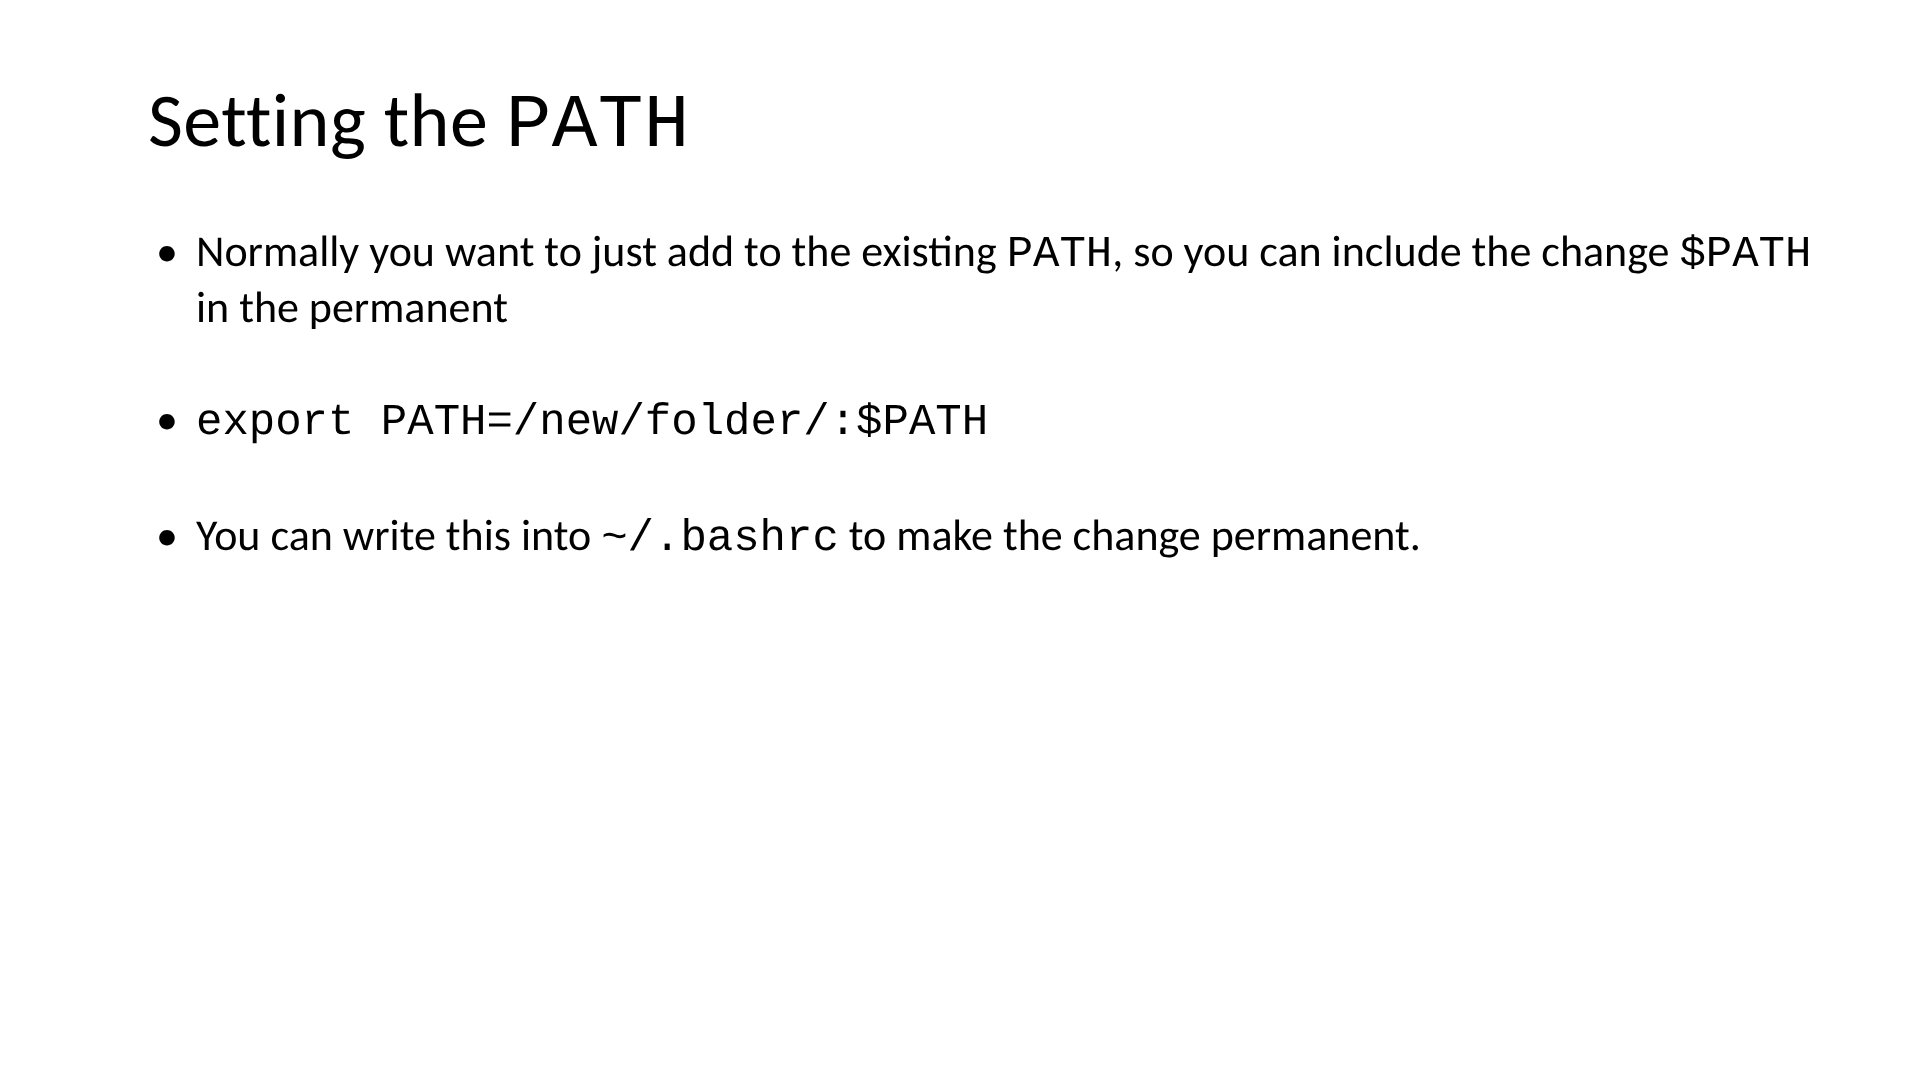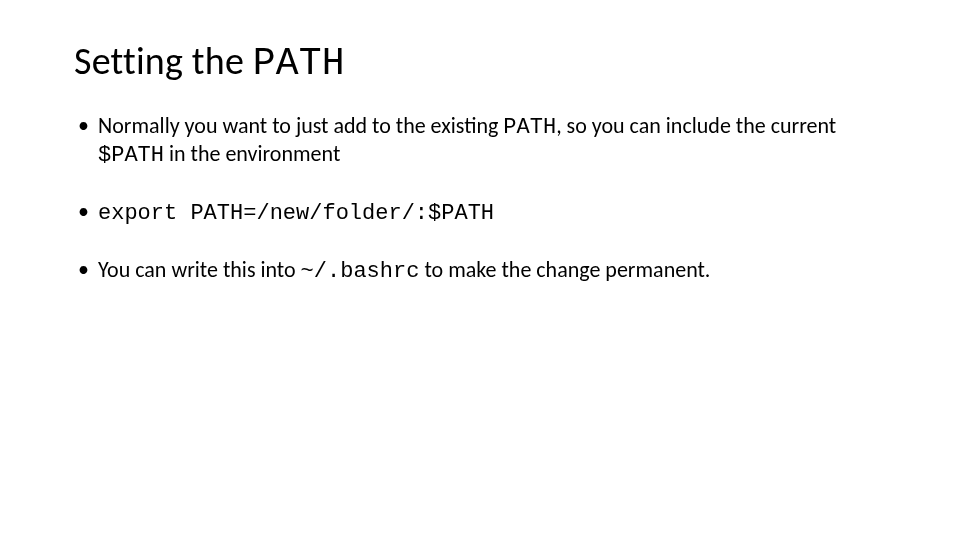--- a/index.html
+++ b/index.html
@@ -57,21 +57,21 @@
 
   <h1 class="title">
     <span>Setting the </span><span class="mono">PATH</span>
   </h1>
 
   <ul class="bullets">
 
 
 
     <li>
-      <span>Normally you want to just add to the existing </span><span class="mono">PATH</span><span>, so you can include the current </span><span class="mono">$PATH</span><span> in the environment</span>
+      <span>Normally you want to just add to the existing </span><span class="mono">PATH</span><span>, so you can include the change </span><span class="mono">$PATH</span><span> in the permanent</span>
     </li>
 
     <li>
       <span class="mono">export PATH=/new/folder/:$PATH</span>
     </li>
 
     <li>
       <span>You can write this into </span><span class="mono">~/.bashrc</span><span> to make the change permanent.</span>
     </li>
 

